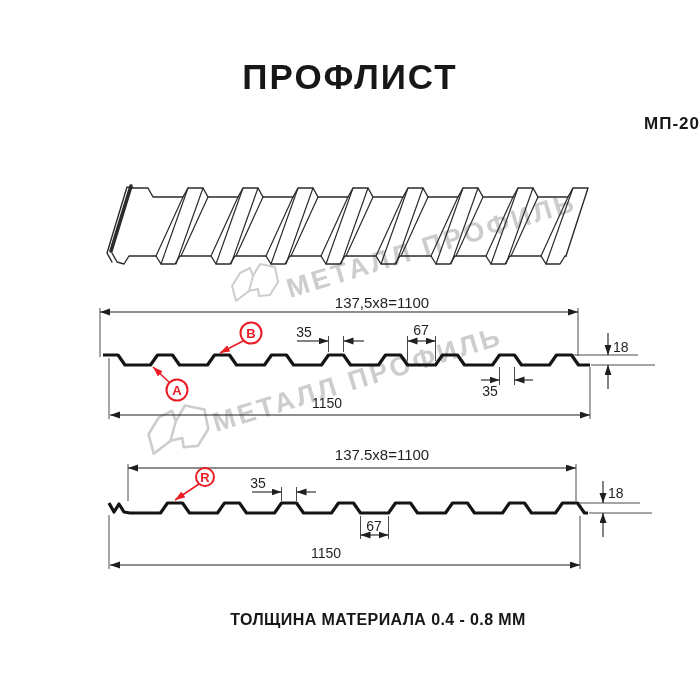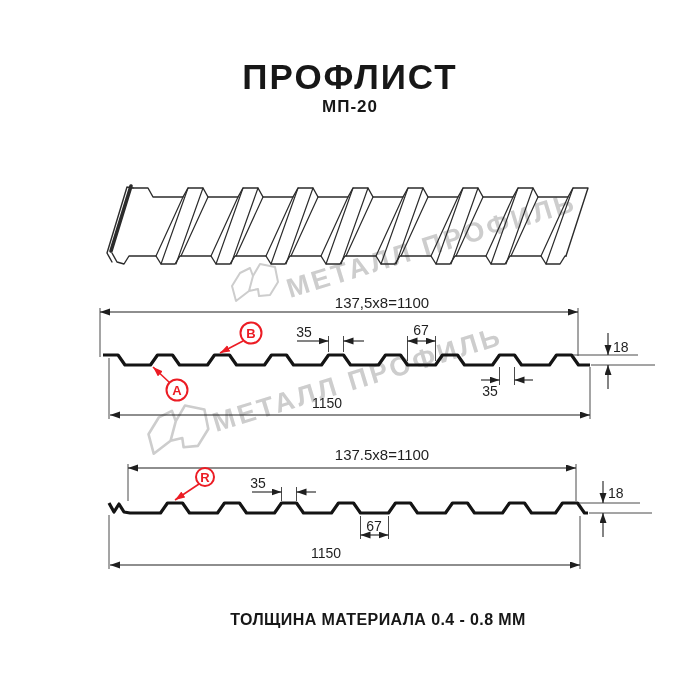--- a/index.html
+++ b/index.html
@@ -1,20 +1,20 @@
 <!DOCTYPE html>
 <html><head>
 <meta charset="utf-8">
 <style>
   html,body{margin:0;padding:0;background:#ffffff;}
   .page{position:relative;width:700px;height:700px;background:#fff;overflow:hidden;
         font-family:"Liberation Sans", sans-serif;color:#1c1c1c;}
   .title{position:absolute;top:57px;left:0;width:700px;text-align:center;
          font-size:35px;font-weight:bold;letter-spacing:2px;color:#171717;}
-  .subtitle{position:absolute;top:97px;left:0;width:700px;text-align:center;
+  .subtitle{position:absolute;top:114px;left:0;width:700px;text-align:right;
             font-size:17px;font-weight:bold;letter-spacing:1px;color:#171717;}
   .footer{position:absolute;top:611px;left:0;width:700px;text-align:center;
           font-size:16px;font-weight:bold;letter-spacing:.4px;color:#171717;margin-left:28px;}
   svg{position:absolute;top:0;left:0;}
   .dim-text{font-family:"Liberation Sans",sans-serif;font-size:14px;fill:#1f1f1f;}
   .dim-text-big{font-family:"Liberation Sans",sans-serif;font-size:15px;fill:#1f1f1f;}
   .wm-text{font-family:"Liberation Sans",sans-serif;font-size:27px;font-weight:bold;
            letter-spacing:3px;fill:#cdcdcd;}
   .label-letter{font-family:"Liberation Sans",sans-serif;font-size:13px;font-weight:bold;fill:#ec1c24;}
 </style>

